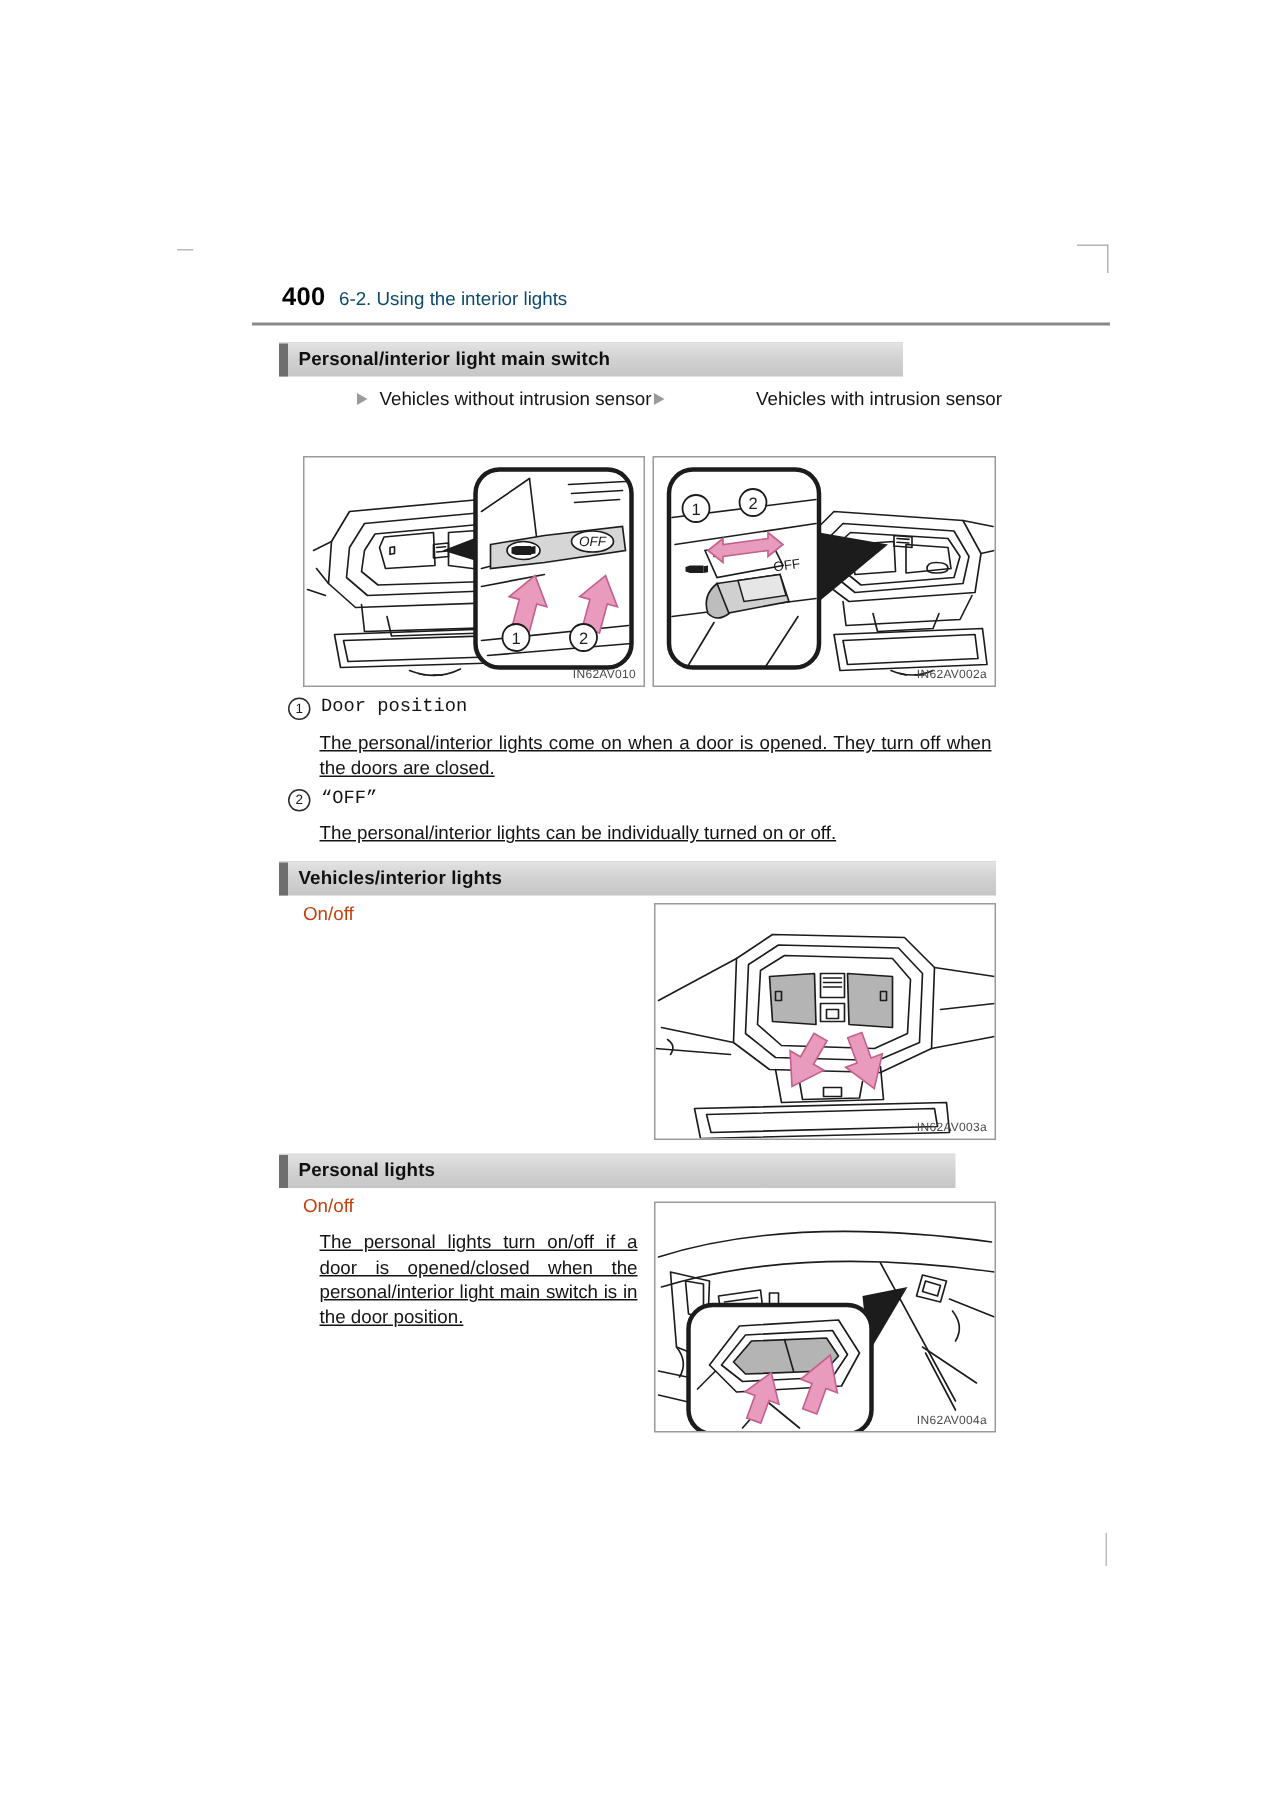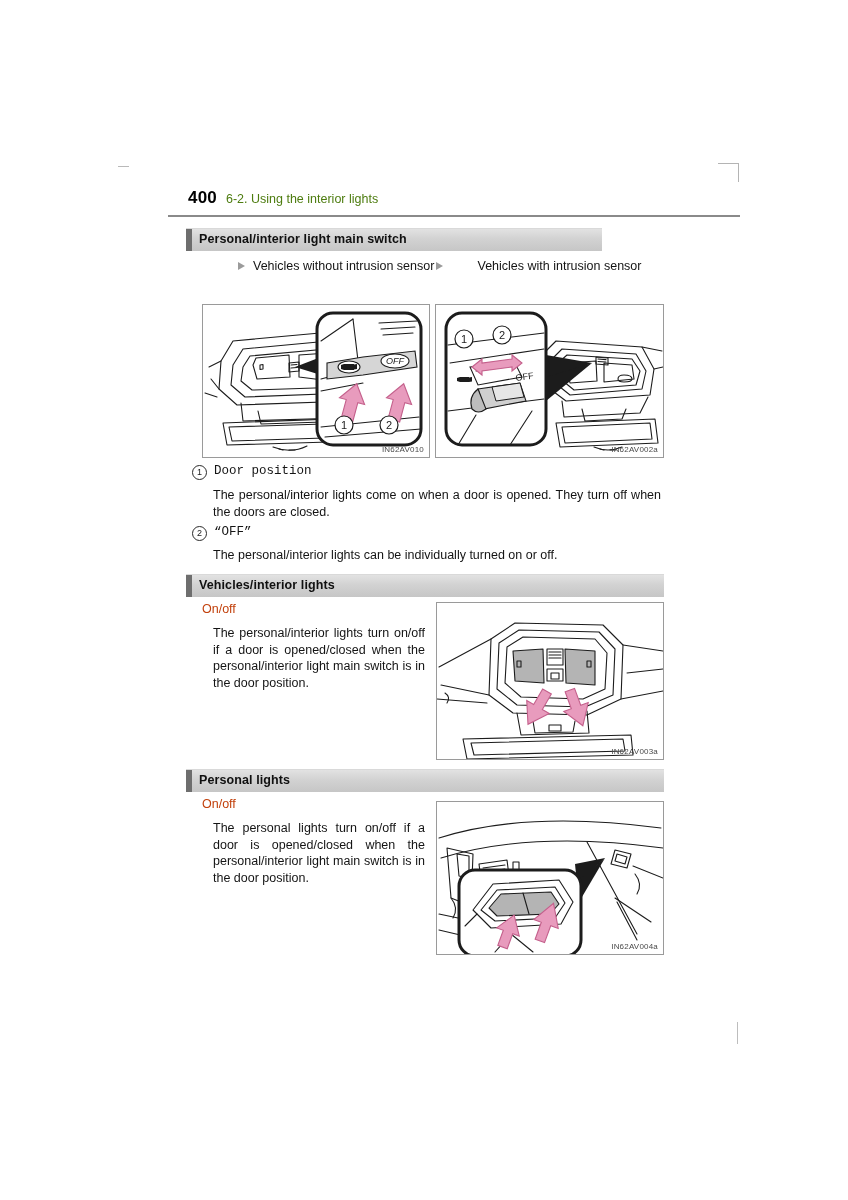--- a/index.html
+++ b/index.html
@@ -58,21 +58,21 @@
     font-size: 17px;
     font-weight: bold;
     letter-spacing: .2px;
     color: #000;
     margin-left: 20px;
   }
   .pg-crumb {
     position: absolute;
     left: 58px; top: 4px;
     font-size: 12.5px;
-    color: #4d7c0f;
+    color: #0c4a6e;
   }
   .head-rule {
     position: absolute;
     left: 168px; top: 215px;
     width: 572px;
     height: 2px;
     background: #8a8a8a;
   }
 
   
@@ -159,20 +159,21 @@
     white-space: nowrap;
     font-family: Liberation Mono, monospace;
   }
   .body-p {
     position: absolute;
     font-size: 12.5px;
     line-height: 16.5px;
     color: #141414;
     text-align: justify;
     text-justify: inter-word;
+    text-decoration: underline;
   }
   .sub-h {
     position: absolute;
     font-size: 12.5px;
     color: #c2410c;
   }
 </style>
 </head>
 <body>
 
@@ -193,21 +194,21 @@
     <span class="sec-label">Personal/interior light main switch</span>
   </div>
 
   <div class="tri-row" style="left:198px; top:258px; width:224px;margin-left:40px;">
     <span class="tri"></span>
     <span class="tri-txt">Vehicles without intrusion sensor</span>
   </div>
 
   <div class="tri-row" style="left:436px; top:258px; width:232px;">
     <span class="tri"></span>
-    <span class="tri-txt" style="text-align:center;">Vehicles with intrusion sensor</span>
+    <span class="tri-txt" style="text-align:right;">Vehicles with intrusion sensor</span>
   </div>
 
   <div class="illus" style="left:202px; top:304px; width:226px; height:152px;">
     <svg width="226" height="152" viewBox="0 0 226 152">
       <g fill="none" stroke="#1c1c1c" stroke-width="1.1" stroke-linejoin="round" stroke-linecap="round">
 
         <path d="M18 56 L30 36 L128 27 L176 44 L178 78 L150 96 L34 100 L16 84 Z"></path>
         <path d="M30 60 L40 44 L126 36 L166 50 L168 74 L146 88 L42 92 L28 80 Z"></path>
         <path d="M40 62 L47 51 L124 44 L158 56 L159 72 L142 82 L49 85 L38 76 Z"></path>
 
@@ -373,21 +374,20 @@
   </div>
   <div class="body-p" style="left:213px; top:547px; width:448px;">The personal/interior lights can be individually turned on or off.</div>
 
   <div class="sec-bar" style="left:186px; top:574px; width:478px;">
     <span class="accent"></span>
     <span class="sec-label">Vehicles/interior lights</span>
   </div>
 
   <div class="sub-h" style="left:202px; top:602px;">On/off</div>
 
-  <div class="body-p" style="left:213px; top:625px; width:212px;">The personal/interior lights turn on/off if a door is opened/closed when the personal/interior light main switch is in the door position.</div>
 
   <div class="illus" style="left:436px; top:602px; width:226px; height:156px;">
     <svg width="226" height="156" viewBox="0 0 226 156">
       <g fill="none" stroke="#1c1c1c" stroke-width="1.1" stroke-linejoin="round" stroke-linecap="round">
 
         <path d="M54 36 L78 20 L166 22 L186 42 L184 96 L150 112 L76 110 L52 92 Z"></path>
         <path d="M62 40 L82 27 L162 29 L178 46 L176 92 L148 104 L80 102 L60 86 Z"></path>
         <path d="M70 44 L86 34 L158 36 L170 50 L168 86 L146 96 L84 94 L68 80 Z"></path>
 
         <path d="M76 48 L106 46 L107 80 L78 78 Z" fill="#b4b4b4"></path>
@@ -417,21 +417,21 @@
         <path d="M190 70 L226 66"></path>
         <path d="M8 90 Q14 94 10 100"></path>
       </g>
 
       <path d="M96 122 L96 104 L88 104 L101 84 L114 104 L106 104 L106 122 Z" fill="#e89bbd" stroke="#c4608c" stroke-width="1.1" transform="rotate(-150 101 104)"></path>
       <path d="M134 122 L134 104 L126 104 L139 84 L152 104 L144 104 L144 122 Z" fill="#e89bbd" stroke="#c4608c" stroke-width="1.1" transform="rotate(-200 139 104)"></path>
     </svg>
     <span class="code">IN62AV003a</span>
   </div>
 
-  <div class="sec-bar" style="left:186px; top:769px; width:478px;">
+  <div class="sec-bar" style="left:186px; top:769px; width:410px;padding-left:41px;">
     <span class="accent"></span>
     <span class="sec-label">Personal lights</span>
   </div>
 
   <div class="sub-h" style="left:202px; top:797px;">On/off</div>
 
   <div class="body-p" style="left:213px; top:820px; width:212px;">The personal lights turn on/off if a door is opened/closed when the personal/interior light main switch is in the door position.</div>
 
   <div class="illus" style="left:436px; top:801px; width:226px; height:152px;">
     <svg width="226" height="152" viewBox="0 0 226 152">

